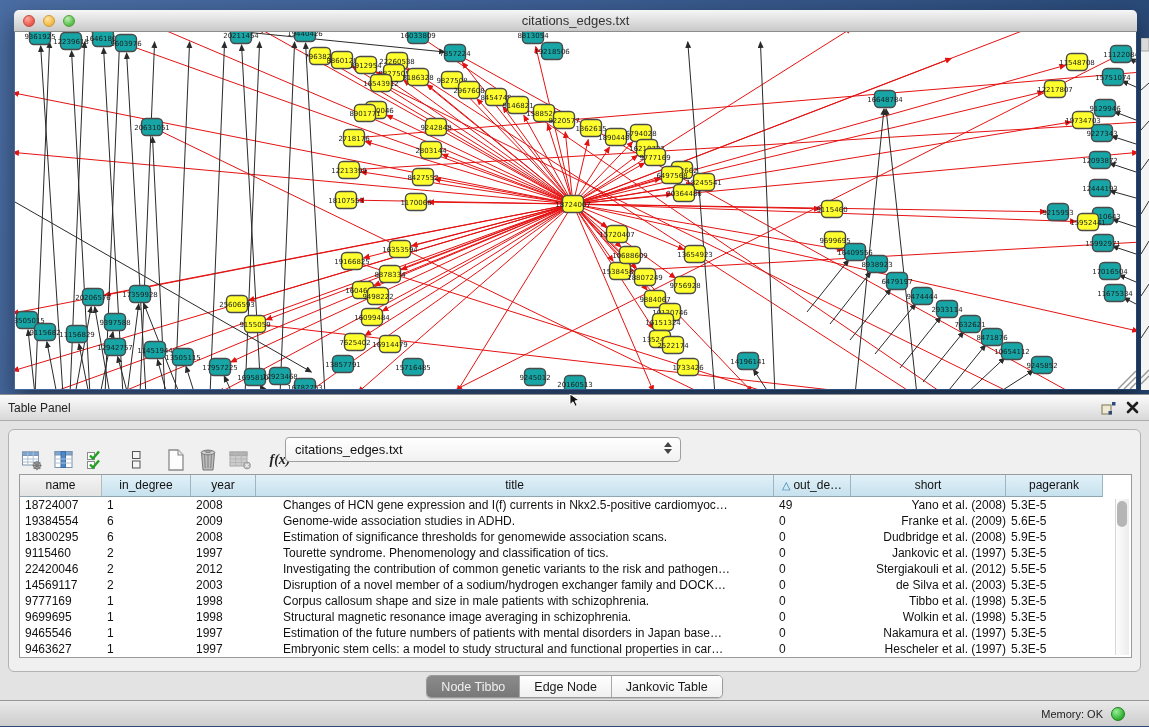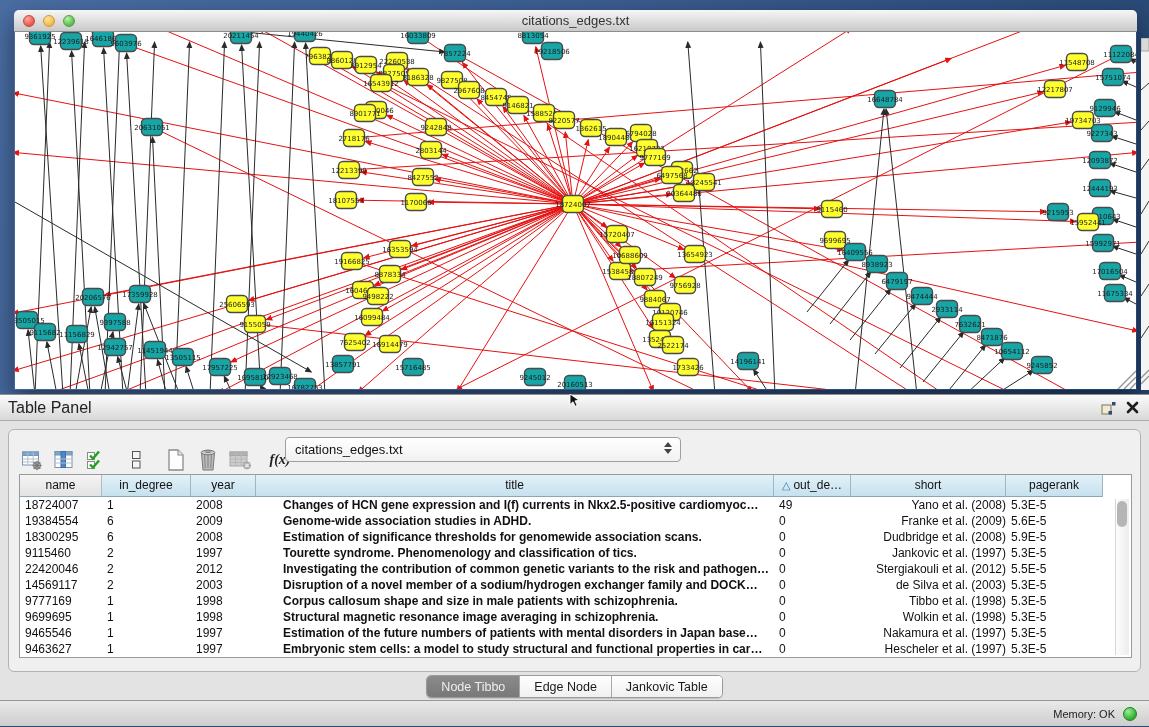--- a/index.html
+++ b/index.html
@@ -28,21 +28,21 @@
   #bg-window-sliver{position:absolute;left:1141px;top:38px;width:8px;height:352px;background:#f4f4f4;}
 
   
   #cursor{position:absolute;left:569px;top:394px;width:12px;height:13px;z-index:50;}
 
   
   #table-panel{position:absolute;left:0;top:394px;width:1149px;height:306px;background:#e3e3e3;}
   .panel-header{height:27px;background:linear-gradient(#fbfbfb,#d8d8d8);
     border-top:1px solid #8f8f8f;border-bottom:1px solid #ababab;
     display:flex;align-items:center;padding:0 10px 0 8px;box-sizing:border-box;}
-  .panel-title{font-size:16px;color:#222;flex:1;}
+  .panel-title{font-size:12px;color:#222;flex:1;}
   .hdr-ic{margin-left:10px;display:inline-flex;align-items:center;cursor:default;}
   .panel-inner{position:absolute;left:8px;top:35px;width:1133px;height:243px;box-sizing:border-box;
     background:#f0f0f0;border:1px solid #b3b3b3;border-radius:6px;}
   .toolbar{position:absolute;left:10px;top:14px;height:32px;display:flex;align-items:center;}
   .tbtn{width:26px;height:26px;border:none;background:transparent;padding:1px;margin-right:6px;
     display:inline-flex;align-items:center;justify-content:center;}
   .tbtn.gap-l{margin-left:8px;}
   .fx{font-family:"Liberation Serif",serif;font-style:italic;font-weight:bold;font-size:14px;color:#222;}
   .combo{position:absolute;left:276px;top:7px;width:396px;height:25px;box-sizing:border-box;
     background:linear-gradient(#ffffff,#f1f1f1);border:1px solid #9f9f9f;border-radius:4px;
@@ -55,38 +55,38 @@
     background:#fff;border:1px solid #9a9a9a;overflow:hidden;}
   #thead{white-space:nowrap;height:22px;}
   .th{display:inline-block;height:22px;line-height:21px;text-align:center;font-size:12px;color:#111;
     background:linear-gradient(#e2f1f8,#c6e1ee);border-right:1px solid #9db6c4;border-bottom:1px solid #8fa5b0;
     box-sizing:border-box;overflow:hidden;vertical-align:top;}
   .th-name{background:linear-gradient(#f4f4f4,#e3e3e3);border-right-color:#b8b8b8;}
   .sort{color:#2e7fae;margin-right:3px;font-size:11px;}
   .trow{height:16px;line-height:16px;white-space:nowrap;}
   .cell{display:inline-block;height:16px;box-sizing:border-box;font-size:12px;color:#111;
     padding-left:5px;overflow:hidden;vertical-align:top;white-space:nowrap;}
-  .col-title{padding-left:27px;font-weight:bold;}
+  .col-title{padding-left:27px;}
   .col-short{text-align:right;padding-left:0;}
   .vscroll{position:absolute;right:2px;top:24px;bottom:2px;width:13px;
     background:linear-gradient(90deg,#fdfdfd,#ececec);border-left:1px solid #d6d6d6;}
   .vthumb{position:absolute;left:1px;top:2px;width:10px;height:26px;background:#b5b5b5;border-radius:5px;}
 
   .seg{position:absolute;left:0;top:281px;width:100%;display:flex;justify-content:center;}
   .seg-box{display:inline-flex;border:1px solid #9b9b9b;border-radius:5px;overflow:hidden;background:#fff;
     box-shadow:0 1px 1px rgba(0,0,0,.15);}
   .seg-btn{border:none;background:linear-gradient(#ffffff,#f0f0f0);font-size:12.5px;color:#1a1a1a;
     height:21px;padding:0 14px;border-right:1px solid #a8a8a8;font-family:"Liberation Sans",sans-serif;}
   .seg-btn:last-child{border-right:none;}
   .seg-btn.active{background:linear-gradient(#8b8b8b,#787878);color:#efefef;}
 
   
   #status-bar{position:absolute;left:0;top:700px;width:1149px;height:26px;box-sizing:border-box;
     background:linear-gradient(#e9e9e9,#cdcdcd);border-top:1px solid #979797;
-    display:flex;align-items:center;justify-content:flex-end;padding-right:12px;}
+    display:flex;align-items:center;justify-content:flex-end;padding-right:24px;}
   #status-bar .mlabel{font-size:11px;color:#222;margin-right:8px;}
   .memdot{width:14px;height:14px;border-radius:50%;box-sizing:border-box;
     background:radial-gradient(circle at 35% 30%,#97f097,#2fae2f 70%);border:1px solid #20801f;}
 </style>
 </head>
 <body>
 
 <div id="app">
 
   <div id="desktop">

